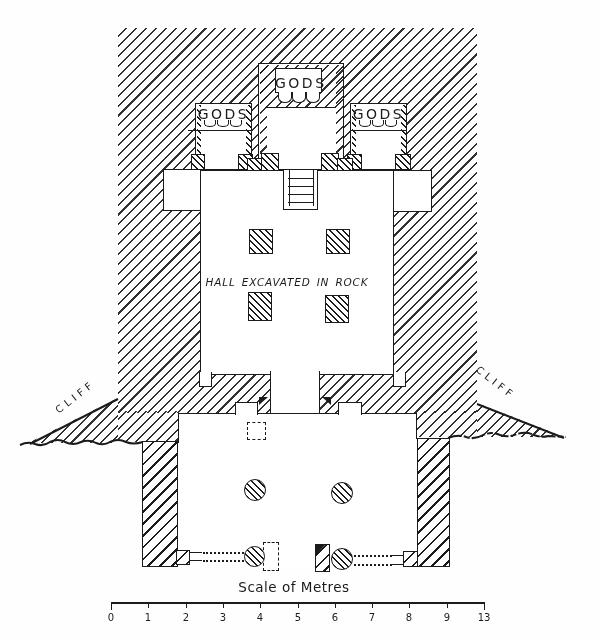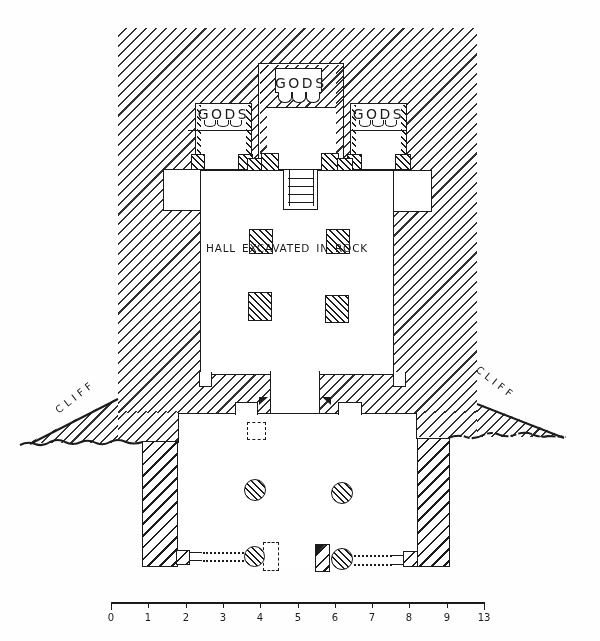--- a/index.html
+++ b/index.html
@@ -94,21 +94,21 @@
   <div class="abs line-v" style="left:312.5px;top:170px;height:36px;"></div>
   <div class="abs line-h" style="left:288px;top:178px;width:26px;"></div>
   <div class="abs line-h" style="left:288px;top:186px;width:26px;"></div>
   <div class="abs line-h" style="left:288px;top:194px;width:26px;"></div>
   <div class="abs line-h" style="left:288px;top:202px;width:26px;"></div>
 
   <div class="abs hatch-pillar bordered" style="left:249px;top:229px;width:24px;height:25px;"></div>
   <div class="abs hatch-pillar bordered" style="left:326px;top:229px;width:24px;height:25px;"></div>
   <div class="abs hatch-pillar bordered" style="left:248px;top:292px;width:24px;height:29px;"></div>
   <div class="abs hatch-pillar bordered" style="left:325px;top:295px;width:24px;height:28px;"></div>
-  <div class="abs lbl hall-lbl" style="left:197px;top:243px;width:180px;">HALL EXCAVATED IN ROCK</div>
+  <div class="abs lbl hall-lbl" style="left:197px;top:277px;width:180px;font-style:italic;">HALL EXCAVATED IN ROCK</div>
 
   <div class="abs white" style="left:270px;top:371px;width:50px;height:44px;border-left:1.6px solid #1b1b1b;border-right:1.6px solid #1b1b1b;"></div>
 
   <div class="abs white" style="left:178px;top:413px;width:239px;height:154px;border-top:1.6px solid #1b1b1b;"></div>
   <div class="abs line-v" style="left:178px;top:413px;height:30px;"></div>
   <div class="abs line-v" style="left:415.5px;top:413px;height:26px;"></div>
   <div class="abs white" style="left:235px;top:402px;width:23px;height:12.5px;border:1.6px solid #1b1b1b;border-bottom:none;"></div>
   <div class="abs white" style="left:338px;top:402px;width:24px;height:12.5px;border:1.6px solid #1b1b1b;border-bottom:none;"></div>
   <div class="abs tri" style="left:259px;top:397px;width:9px;height:8px;clip-path:polygon(0 0,100% 0,0 100%);"></div>
   <div class="abs tri" style="left:322px;top:397px;width:9px;height:8px;clip-path:polygon(0 0,100% 0,100% 100%);"></div>
@@ -132,20 +132,21 @@
   <div class="abs tri" style="left:315px;top:544px;width:11px;height:12px;clip-path:polygon(0 0,100% 0,0 100%);"></div>
   <div class="abs hatch-pillar bordered circle" style="left:331px;top:548px;width:22px;height:22px;"></div>
   <div class="abs dotline" style="left:354px;top:555px;width:38px;"></div>
   <div class="abs dotline" style="left:354px;top:564px;width:38px;"></div>
   <div class="abs line-h" style="left:392px;top:555px;width:12px;"></div>
   <div class="abs line-h" style="left:392px;top:564px;width:12px;"></div>
 
   <div class="abs lbl cliff-lbl" style="left:52px;top:392px;transform:rotate(-38deg);">CLIFF</div>
   <div class="abs lbl cliff-lbl" style="left:472px;top:378px;transform:rotate(38deg);">CLIFF</div>
 
+  <div class="abs lbl scale-title" style="left:194px;top:581px;width:200px;">Scale of Metres</div>
   <div class="abs" style="left:111px;top:602px;width:374px;height:0;border-top:2px solid #1b1b1b;"></div>
   <div class="abs line-v" style="left:111px;top:602px;height:8px;"></div>
   <div class="abs line-v" style="left:148px;top:602px;height:6px;"></div>
   <div class="abs line-v" style="left:186px;top:602px;height:6px;"></div>
   <div class="abs line-v" style="left:223px;top:602px;height:6px;"></div>
   <div class="abs line-v" style="left:260px;top:602px;height:6px;"></div>
   <div class="abs line-v" style="left:298px;top:602px;height:6px;"></div>
   <div class="abs line-v" style="left:335px;top:602px;height:6px;"></div>
   <div class="abs line-v" style="left:372px;top:602px;height:6px;"></div>
   <div class="abs line-v" style="left:409px;top:602px;height:6px;"></div>

